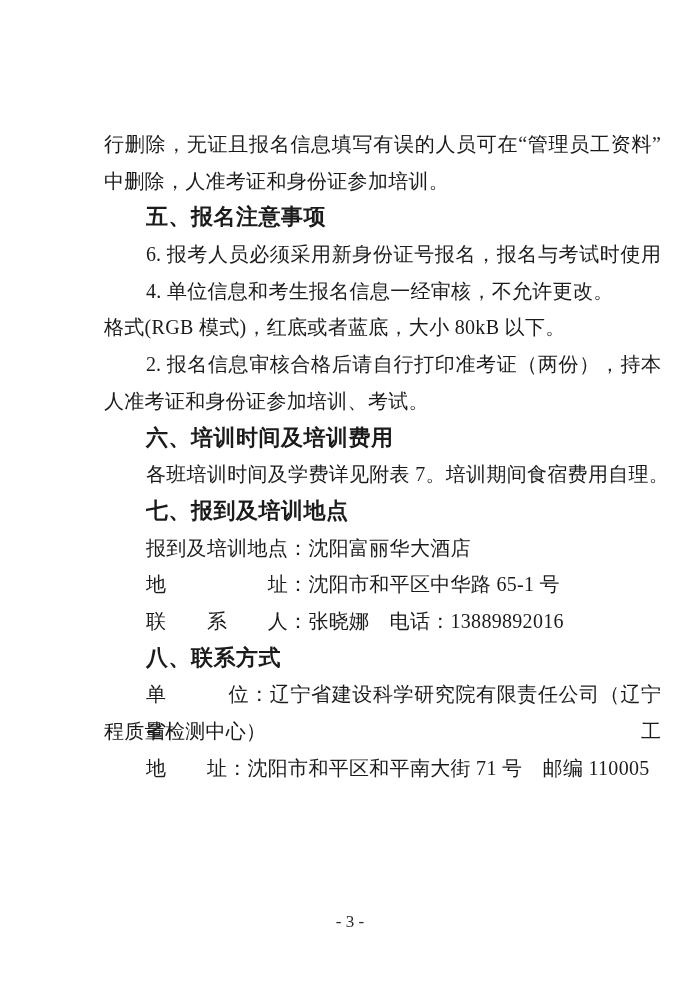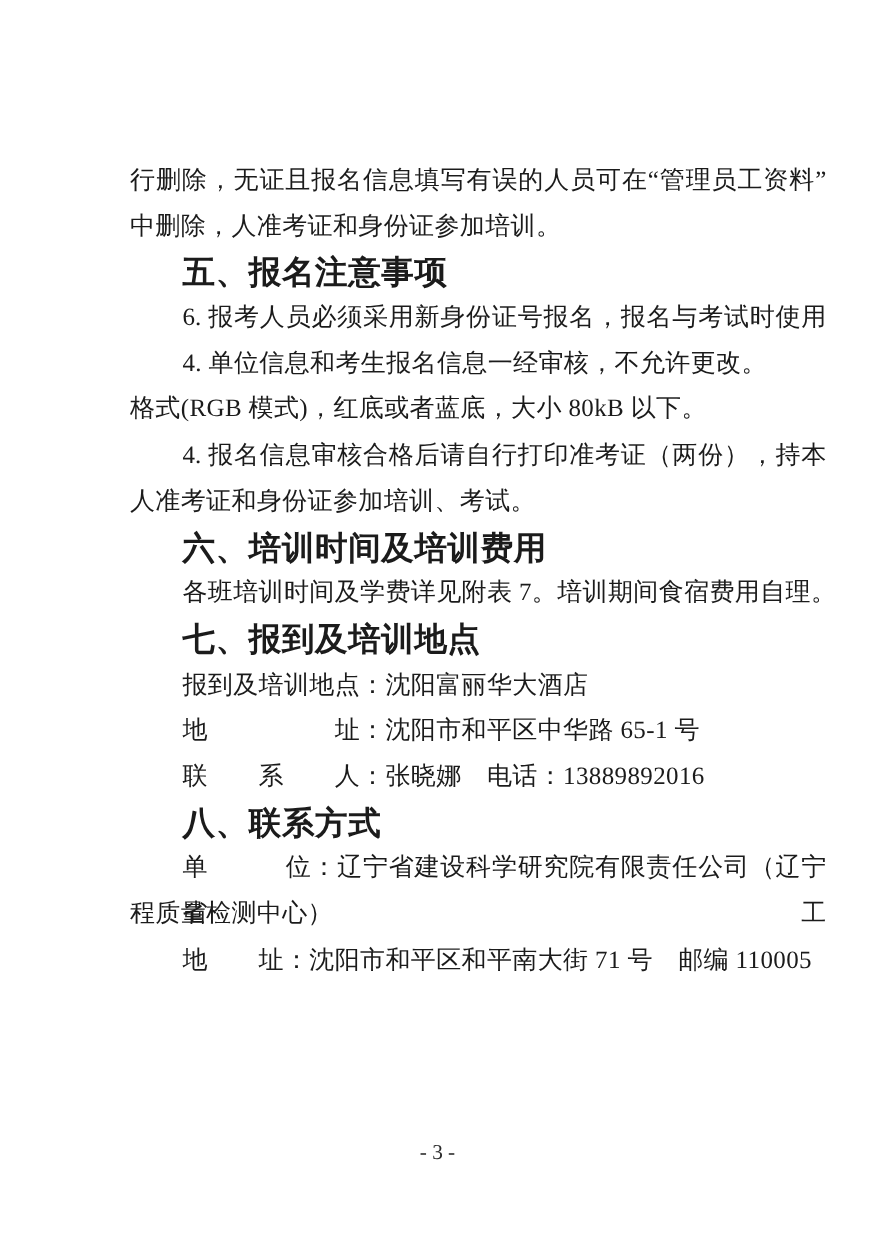--- a/index.html
+++ b/index.html
@@ -39,21 +39,21 @@
   .justify {
     white-space: normal;
     text-align: justify;
     text-align-last: justify;
     letter-spacing: 0;
   }
   .heading {
     padding-left: 42px;
     font-family: "Liberation Sans", "DejaVu Sans", sans-serif;
     font-weight: bold;
-    font-size: 26px;
+    font-size: 22px;
     letter-spacing: 0.5px;
   }
   .footer {
     position: absolute;
     top: 912px;
     left: 0;
     width: 100%;
     text-align: center;
     font-size: 17px;
     white-space: pre;
@@ -65,21 +65,21 @@
 <body>
 
 <div class="page">
   <div class="content">
     <div class="line justify">行删除，无证且报名信息填写有误的人员可在“管理员工资料”</div>
     <div class="line">中删除，人准考证和身份证参加培训。</div>
     <div class="line heading">五、报名注意事项</div>
     <div class="line indent justify">6. 报考人员必须采用新身份证号报名，报名与考试时使用</div>
     <div class="line indent">4. 单位信息和考生报名信息一经审核，不允许更改。</div>
     <div class="line">格式(RGB 模式)，红底或者蓝底，大小 80kB 以下。</div>
-    <div class="line indent justify">4. 报名信息审核合格后请自行打印准考证（两份），持本</div>
+    <div class="line indent justify">2. 报名信息审核合格后请自行打印准考证（两份），持本</div>
     <div class="line">人准考证和身份证参加培训、考试。</div>
     <div class="line heading">六、培训时间及培训费用</div>
     <div class="line indent">各班培训时间及学费详见附表 7。培训期间食宿费用自理。</div>
     <div class="line heading">七、报到及培训地点</div>
     <div class="line indent">报到及培训地点：沈阳富丽华大酒店</div>
     <div class="line indent">地　　　　　址：沈阳市和平区中华路 65-1 号</div>
     <div class="line indent">联　　系　　人：张晓娜　电话：13889892016</div>
     <div class="line heading">八、联系方式</div>
     <div class="line indent justify">单　　　位：辽宁省建设科学研究院有限责任公司（辽宁省工</div>
     <div class="line">程质量检测中心）</div>

